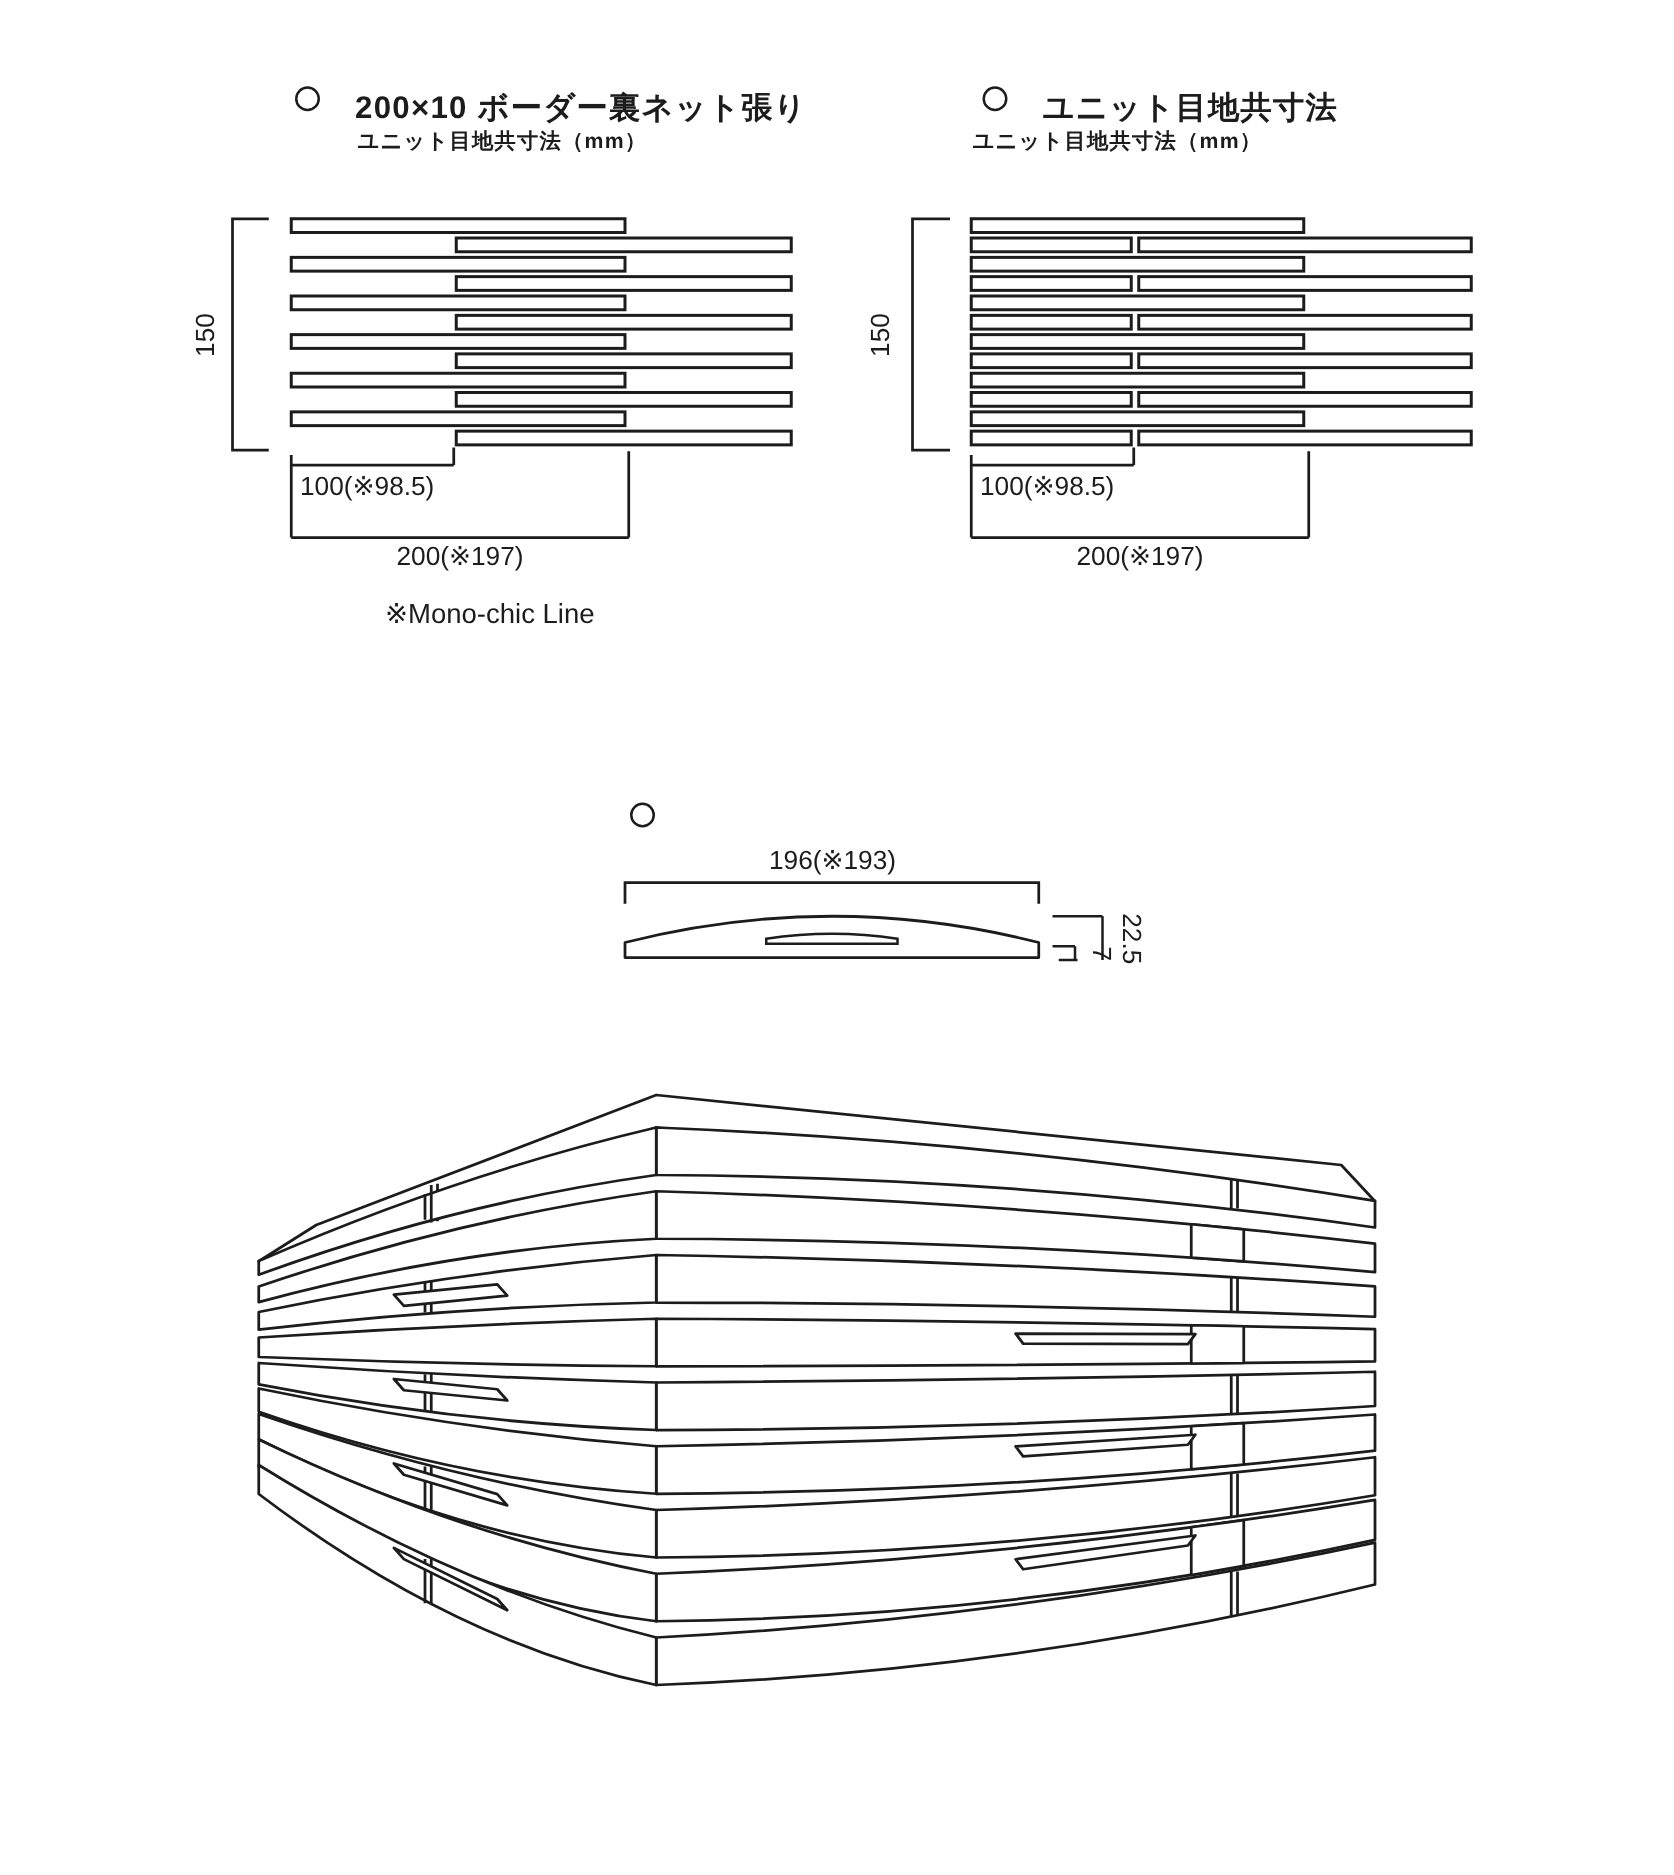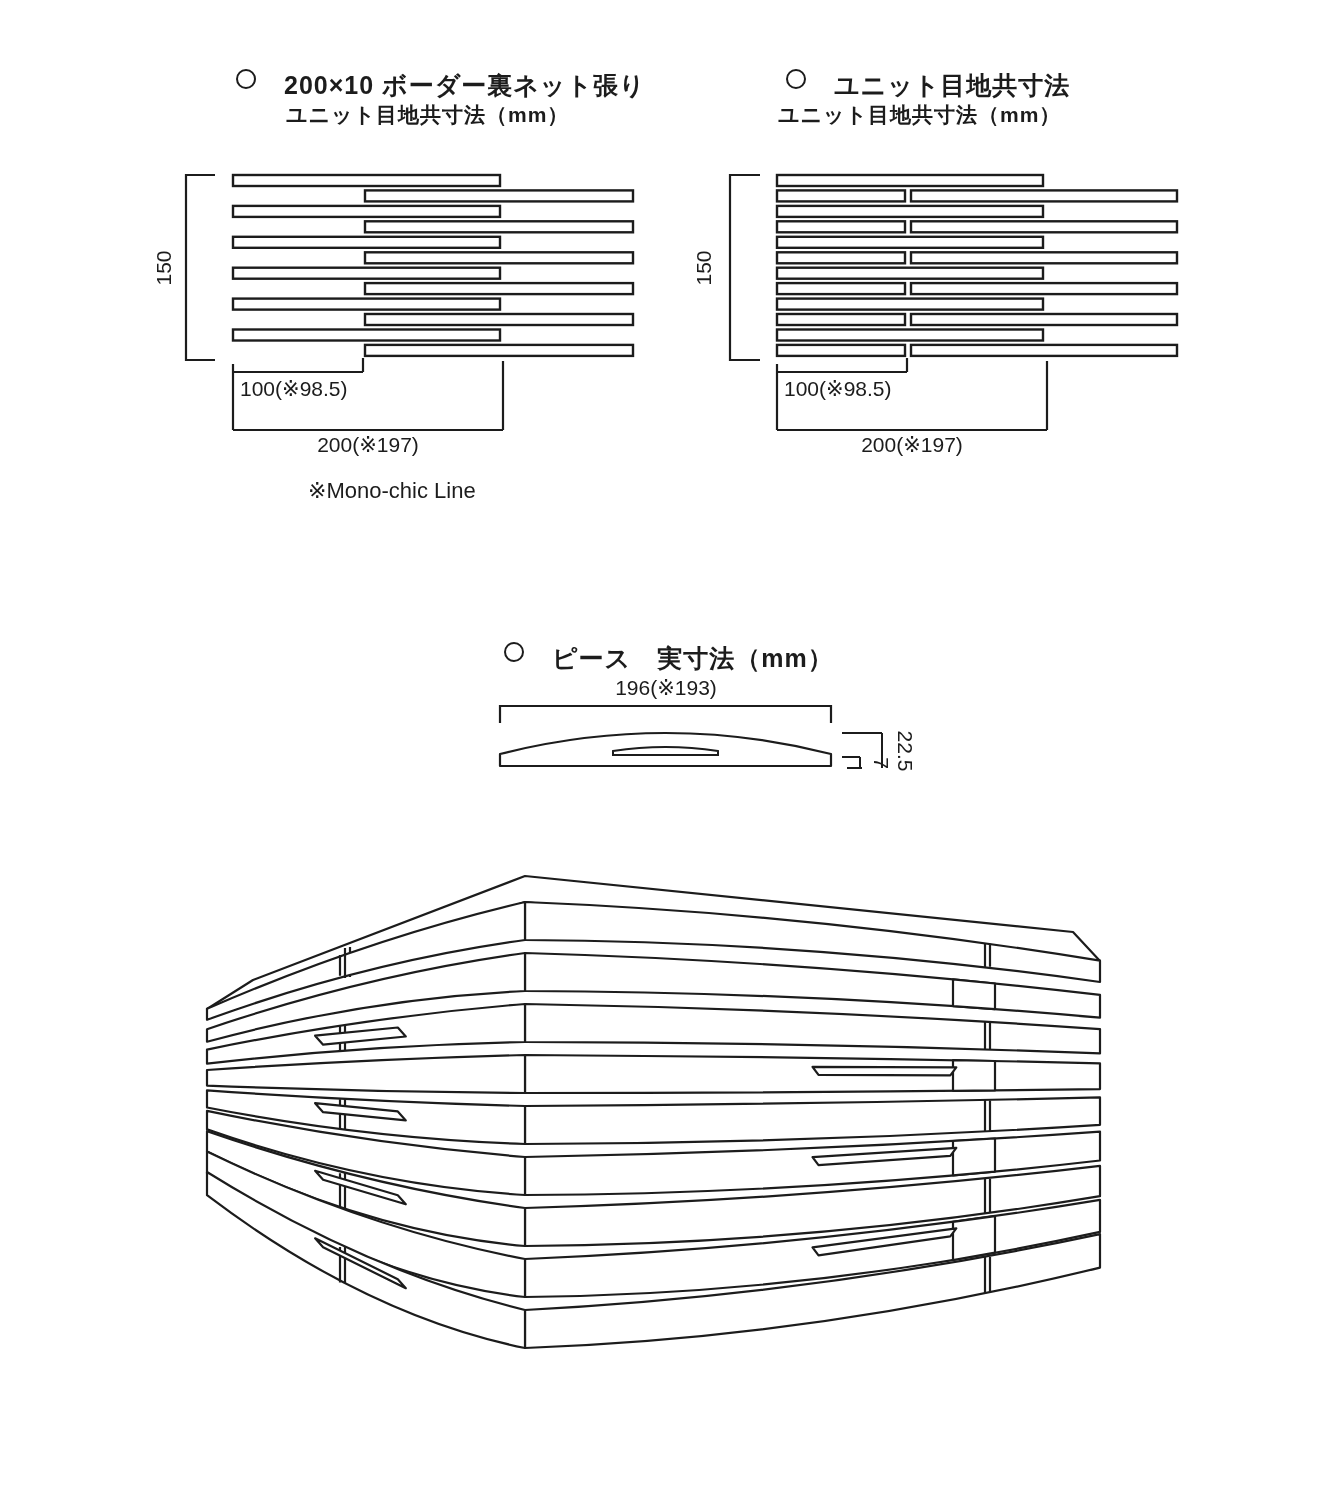--- a/index.html
+++ b/index.html
@@ -7,21 +7,21 @@
     width:1339px;height:1500px;position:relative;background:#ffffff;
     font-family:"Liberation Sans","DejaVu Sans",sans-serif;color:#1c1c1c;
     overflow:hidden;
   }
   .title-row{position:absolute;display:flex;align-items:flex-start;gap:28px;margin-top:12px;}
   .bullet-circle{
     width:16px;height:16px;border:2px solid #1c1c1c;border-radius:50%;
     flex:0 0 auto;background:#fff;
   }
   .title-text{font-size:25px;font-weight:bold;letter-spacing:1px;white-space:nowrap;}
-  .subtitle-text{position:absolute;font-size:21px;font-weight:bold;letter-spacing:1px;white-space:nowrap;}
+  .subtitle-text{position:absolute;font-size:17px;font-weight:bold;letter-spacing:1px;white-space:nowrap;}
   svg{position:absolute;overflow:visible;}
   svg text{fill:#1c1c1c;font-family:"Liberation Sans","DejaVu Sans",sans-serif;}
   .dim-label{font-size:21px;}
   .note-label{font-size:22px;}
 </style>
 </head>
 <body>
 
 <div class="title-row" style="left:236px;top:57px;">
   <span class="bullet-circle"></span>
@@ -30,21 +30,20 @@
 <div class="subtitle-text" style="left:286px;top:101px;">ユニット目地共寸法（mm）</div>
 
 <div class="title-row" style="left:786px;top:57px;">
   <span class="bullet-circle"></span>
   <span class="title-text">ユニット目地共寸法</span>
 </div>
 <div class="subtitle-text" style="left:778px;top:101px;">ユニット目地共寸法（mm）</div>
 
 <div class="title-row" style="left:504px;top:630px;">
   <span class="bullet-circle"></span>
-  <span class="title-text">ピース　実寸法（mm）</span>
 </div>
 
 <svg style="left:140px;top:165px;" width="530" height="350" viewBox="0 0 530 350">
   <path d="M75,10 L46,10 L46,195 L75,195" fill="none" stroke="#1c1c1c" stroke-width="2.2"></path>
   <text class="dim-label" transform="translate(31,103) rotate(-90)" text-anchor="middle">150</text>
   <g>
       <rect x="93" y="10.0" width="267" height="11" fill="#fff" stroke="#1c1c1c" stroke-width="2.4"></rect>
       <rect x="225" y="25.4" width="268" height="11" fill="#fff" stroke="#1c1c1c" stroke-width="2.4"></rect>
       <rect x="93" y="40.9" width="267" height="11" fill="#fff" stroke="#1c1c1c" stroke-width="2.4"></rect>
       <rect x="225" y="56.3" width="268" height="11" fill="#fff" stroke="#1c1c1c" stroke-width="2.4"></rect>

